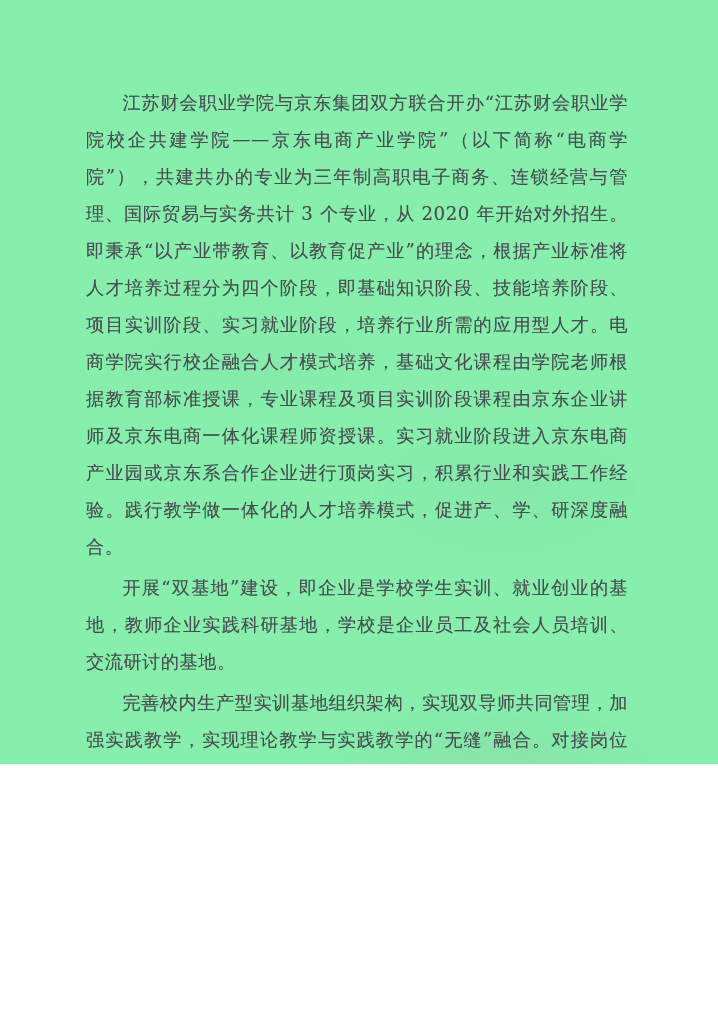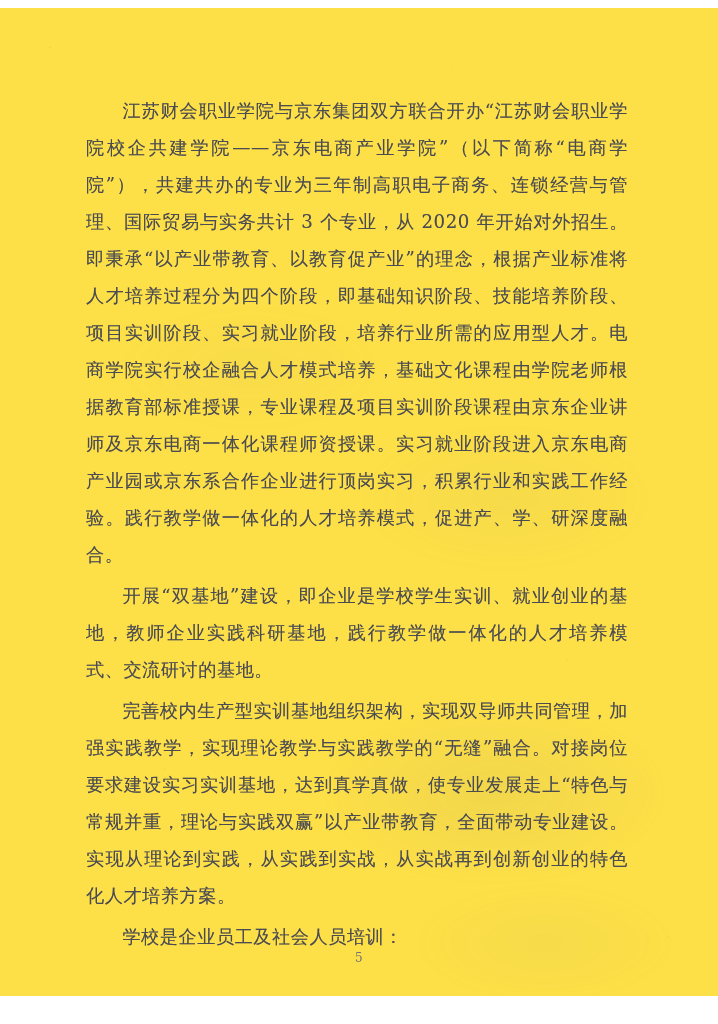--- a/index.html
+++ b/index.html
@@ -5,23 +5,23 @@
 <style>
   html, body {
     margin: 0;
     padding: 0;
     background: #ffffff;
   }
 
   .page {
     position: relative;
     width: 718px;
-    height: 988px;
-    margin: 8px auto;
-    background: #fde047;
+    height: 764px;
+    margin: 0 auto;
+    background: #86efac;
     overflow: hidden;
     font-family: "DejaVu Serif", "Liberation Serif", serif;
   }
 
   
   .grain {
     position: absolute;
     inset: 0;
     pointer-events: none;
     opacity: .55;
@@ -109,20 +109,20 @@
 <div class="page">
 
   <div class="grain"></div>
   <div class="stain stain-c"></div>
   <div class="stain stain-b"></div>
   <div class="stain stain-a"></div>
   <div class="stain stain-d"></div>
 
   <div class="body-text">
     <p class="para">江苏财会职业学院与京东集团双方联合开办“江苏财会职业学院校企共建学院——京东电商产业学院”（以下简称“电商学院”），共建共办的专业为三年制高职电子商务、连锁经营与管理、国际贸易与实务共计 3 个专业，从 2020 年开始对外招生。即秉承“以产业带教育、以教育促产业”的理念，根据产业标准将人才培养过程分为四个阶段，即基础知识阶段、技能培养阶段、项目实训阶段、实习就业阶段，培养行业所需的应用型人才。电商学院实行校企融合人才模式培养，基础文化课程由学院老师根据教育部标准授课，专业课程及项目实训阶段课程由京东企业讲师及京东电商一体化课程师资授课。实习就业阶段进入京东电商产业园或京东系合作企业进行顶岗实习，积累行业和实践工作经验。践行教学做一体化的人才培养模式，促进产、学、研深度融合。</p>
-    <p class="para">开展“双基地”建设，即企业是学校学生实训、就业创业的基地，教师企业实践科研基地，践行教学做一体化的人才培养模式、交流研讨的基地。</p>
+    <p class="para">开展“双基地”建设，即企业是学校学生实训、就业创业的基地，教师企业实践科研基地，学校是企业员工及社会人员培训、交流研讨的基地。</p>
     <p class="para">完善校内生产型实训基地组织架构，实现双导师共同管理，加强实践教学，实现理论教学与实践教学的“无缝”融合。对接岗位要求建设实习实训基地，达到真学真做，使专业发展走上“特色与常规并重，理论与实践双赢”以产业带教育，全面带动专业建设。实现从理论到实践，从实践到实战，从实战再到创新创业的特色化人才培养方案。</p>
     <p class="para para-last">学校是企业员工及社会人员培训：</p>
   </div>
 
   <div class="page-number">5</div>
 
 </div>
 
 </body></html>

